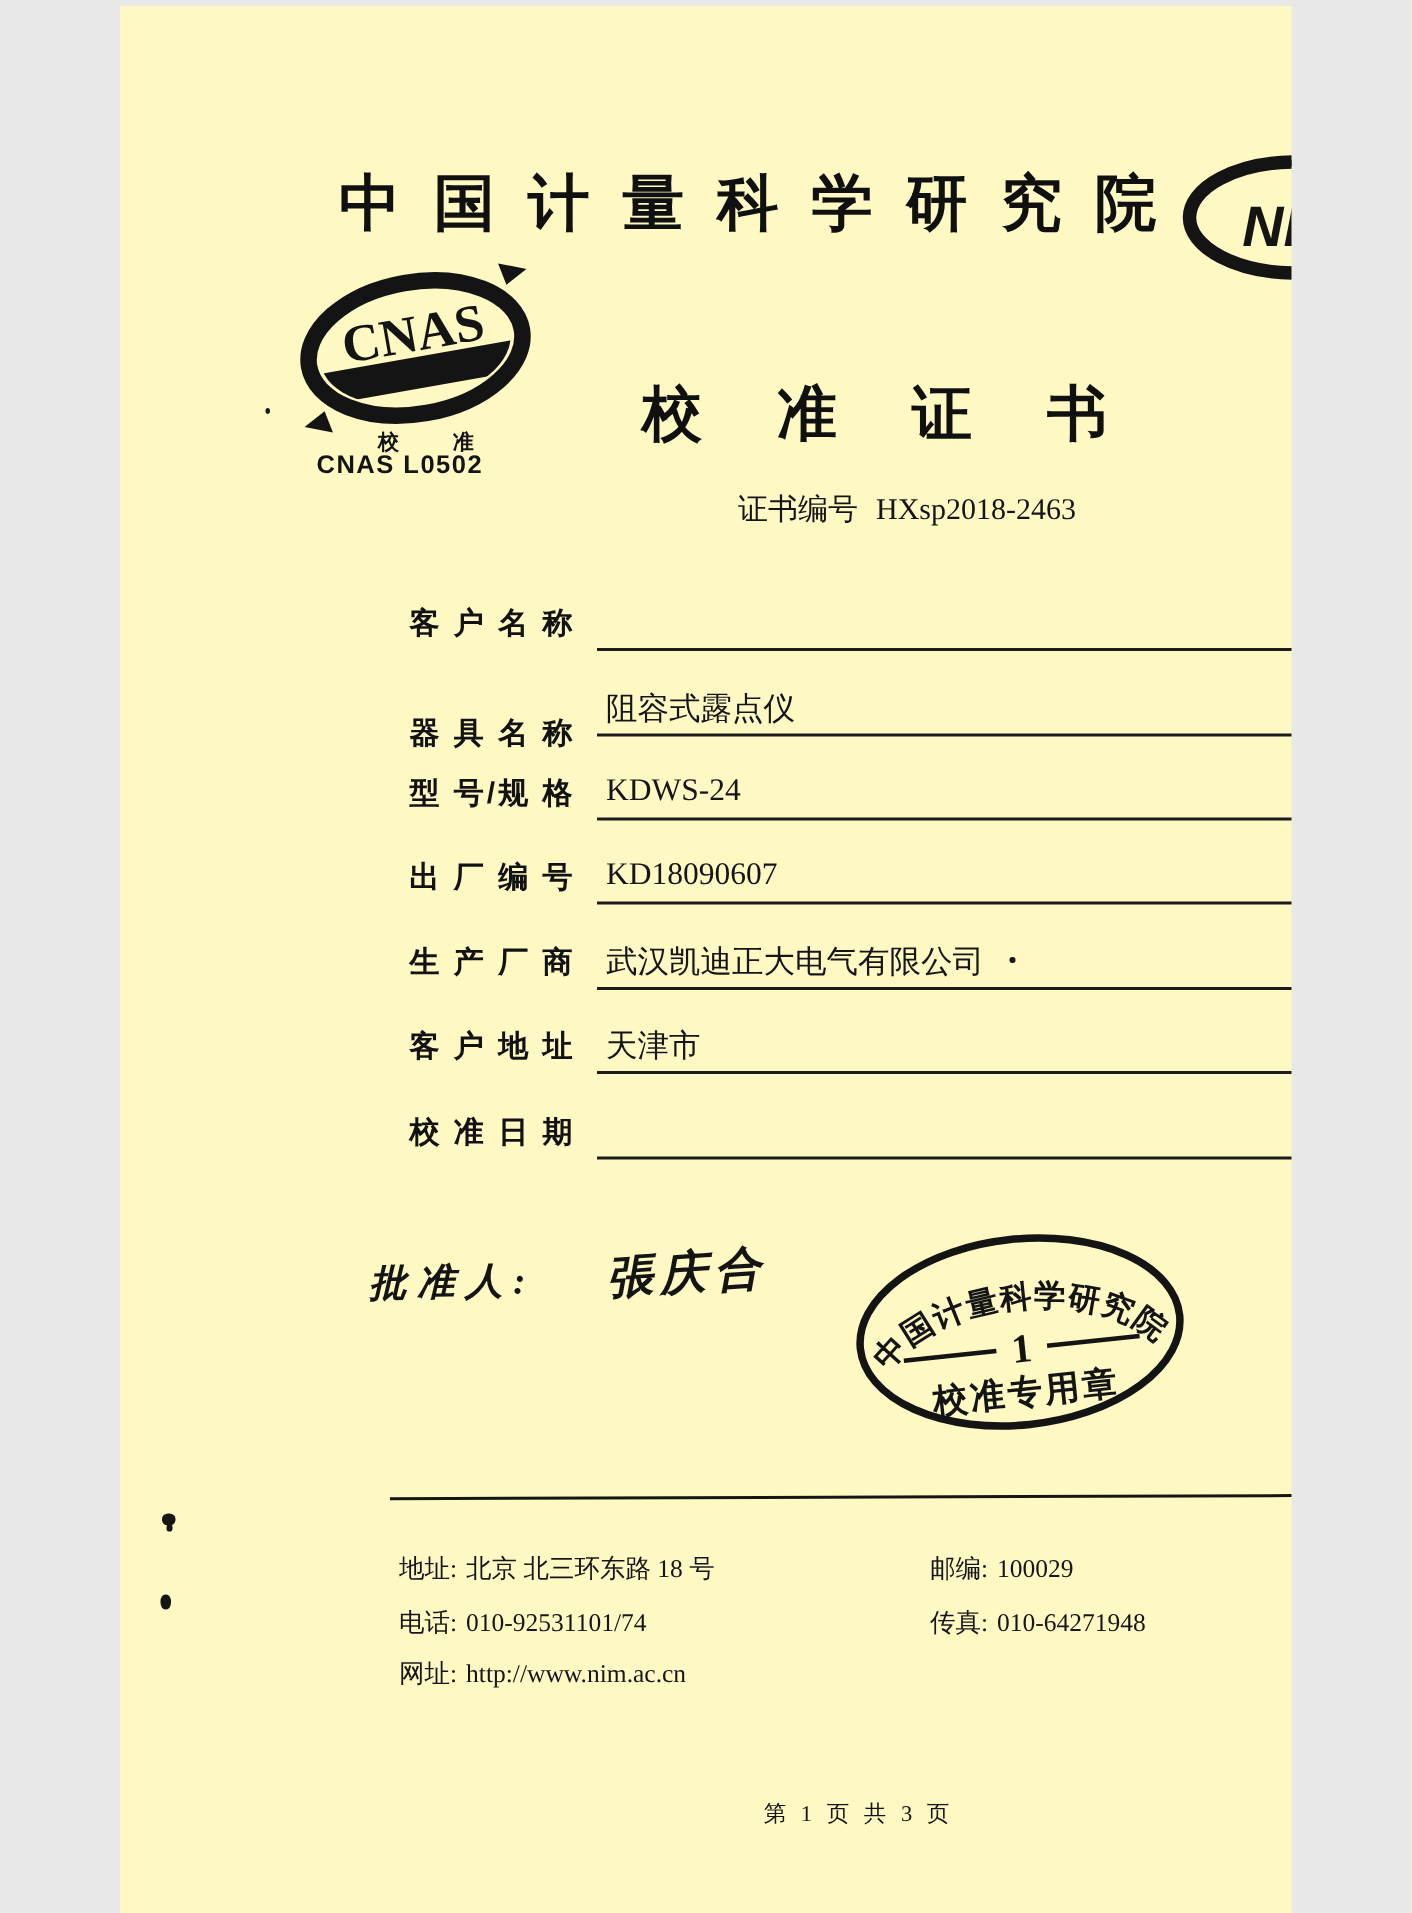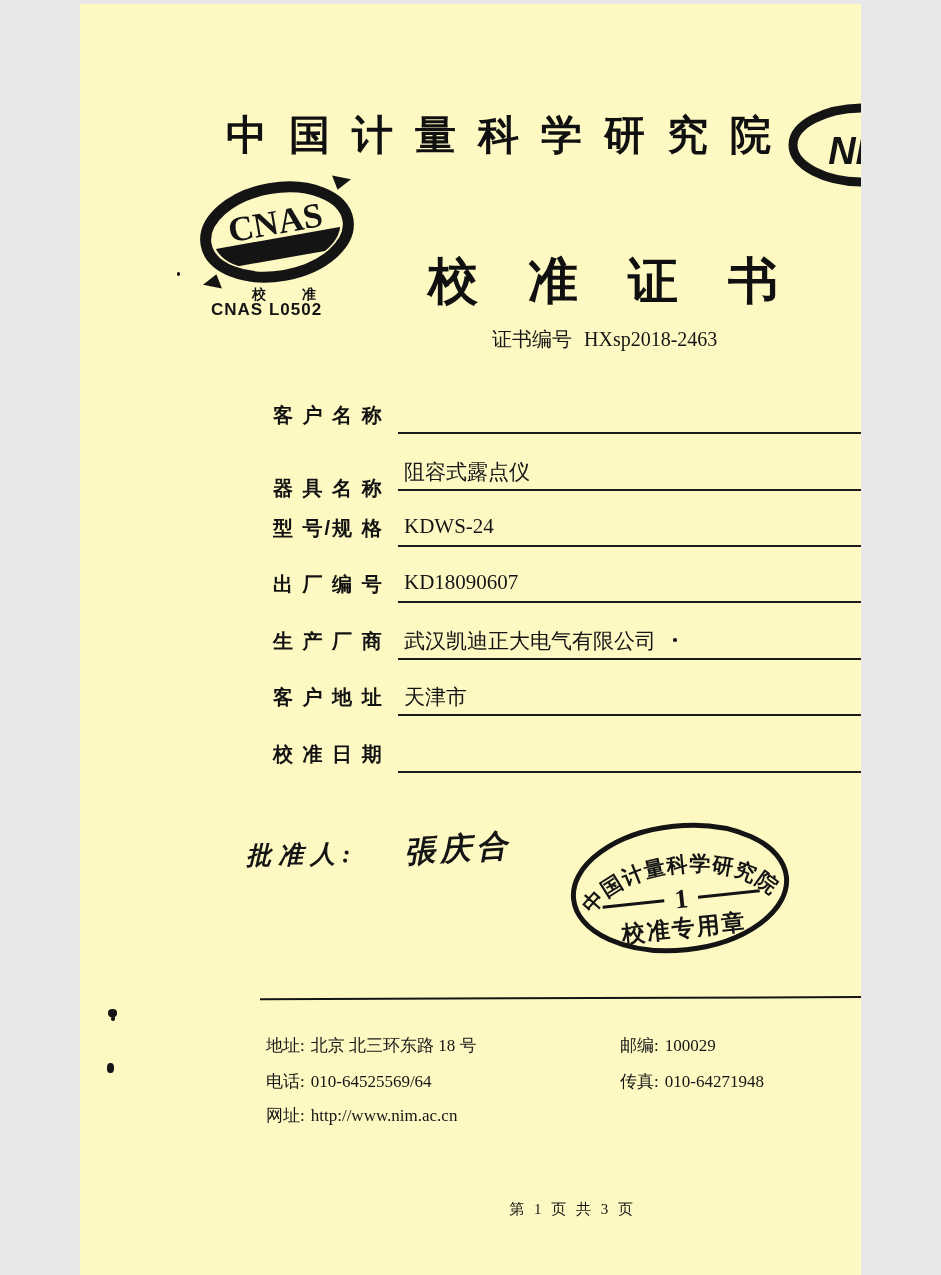--- a/index.html
+++ b/index.html
@@ -16,21 +16,21 @@
   .abs { position:absolute; white-space:nowrap; }
 
   .org-title {
     left:146px; top:104px;
     font-size:41px; font-weight:600;
     letter-spacing:22px;
     color:#101010;
   }
   .cert-title {
     left:348px; top:244px;
-    font-size:50px; font-weight:700;
+    font-size:40px; font-weight:700;
     letter-spacing:50px;
     color:#101010;
   }
   .cert-number {
     left:412px; top:322px;
     font-size:20px;
   }
   .cert-number .num { margin-left:12px; }
 
   .cnas-sub {
@@ -177,21 +177,21 @@
 
   <div class="abs separator"></div>
 
   <div class="abs footer-cell fc-l fr-0">
     <span class="lbl">地址:</span><span>北京  北三环东路 18 号</span>
   </div>
   <div class="abs footer-cell fc-r fr-0">
     <span class="lbl">邮编:</span><span>100029</span>
   </div>
   <div class="abs footer-cell fc-l fr-1">
-    <span class="lbl">电话:</span><span>010-64525569/64</span>
+    <span class="lbl">电话:</span><span>010-92531101/74</span>
   </div>
   <div class="abs footer-cell fc-r fr-1">
     <span class="lbl">传真:</span><span>010-64271948</span>
   </div>
   <div class="abs footer-cell fc-l fr-2">
     <span class="lbl">网址:</span><span>http://www.nim.ac.cn</span>
   </div>
 
   <div class="abs form-code">2014-jz</div>
   <div class="abs page-indicator">第 1 页   共 3 页</div>

